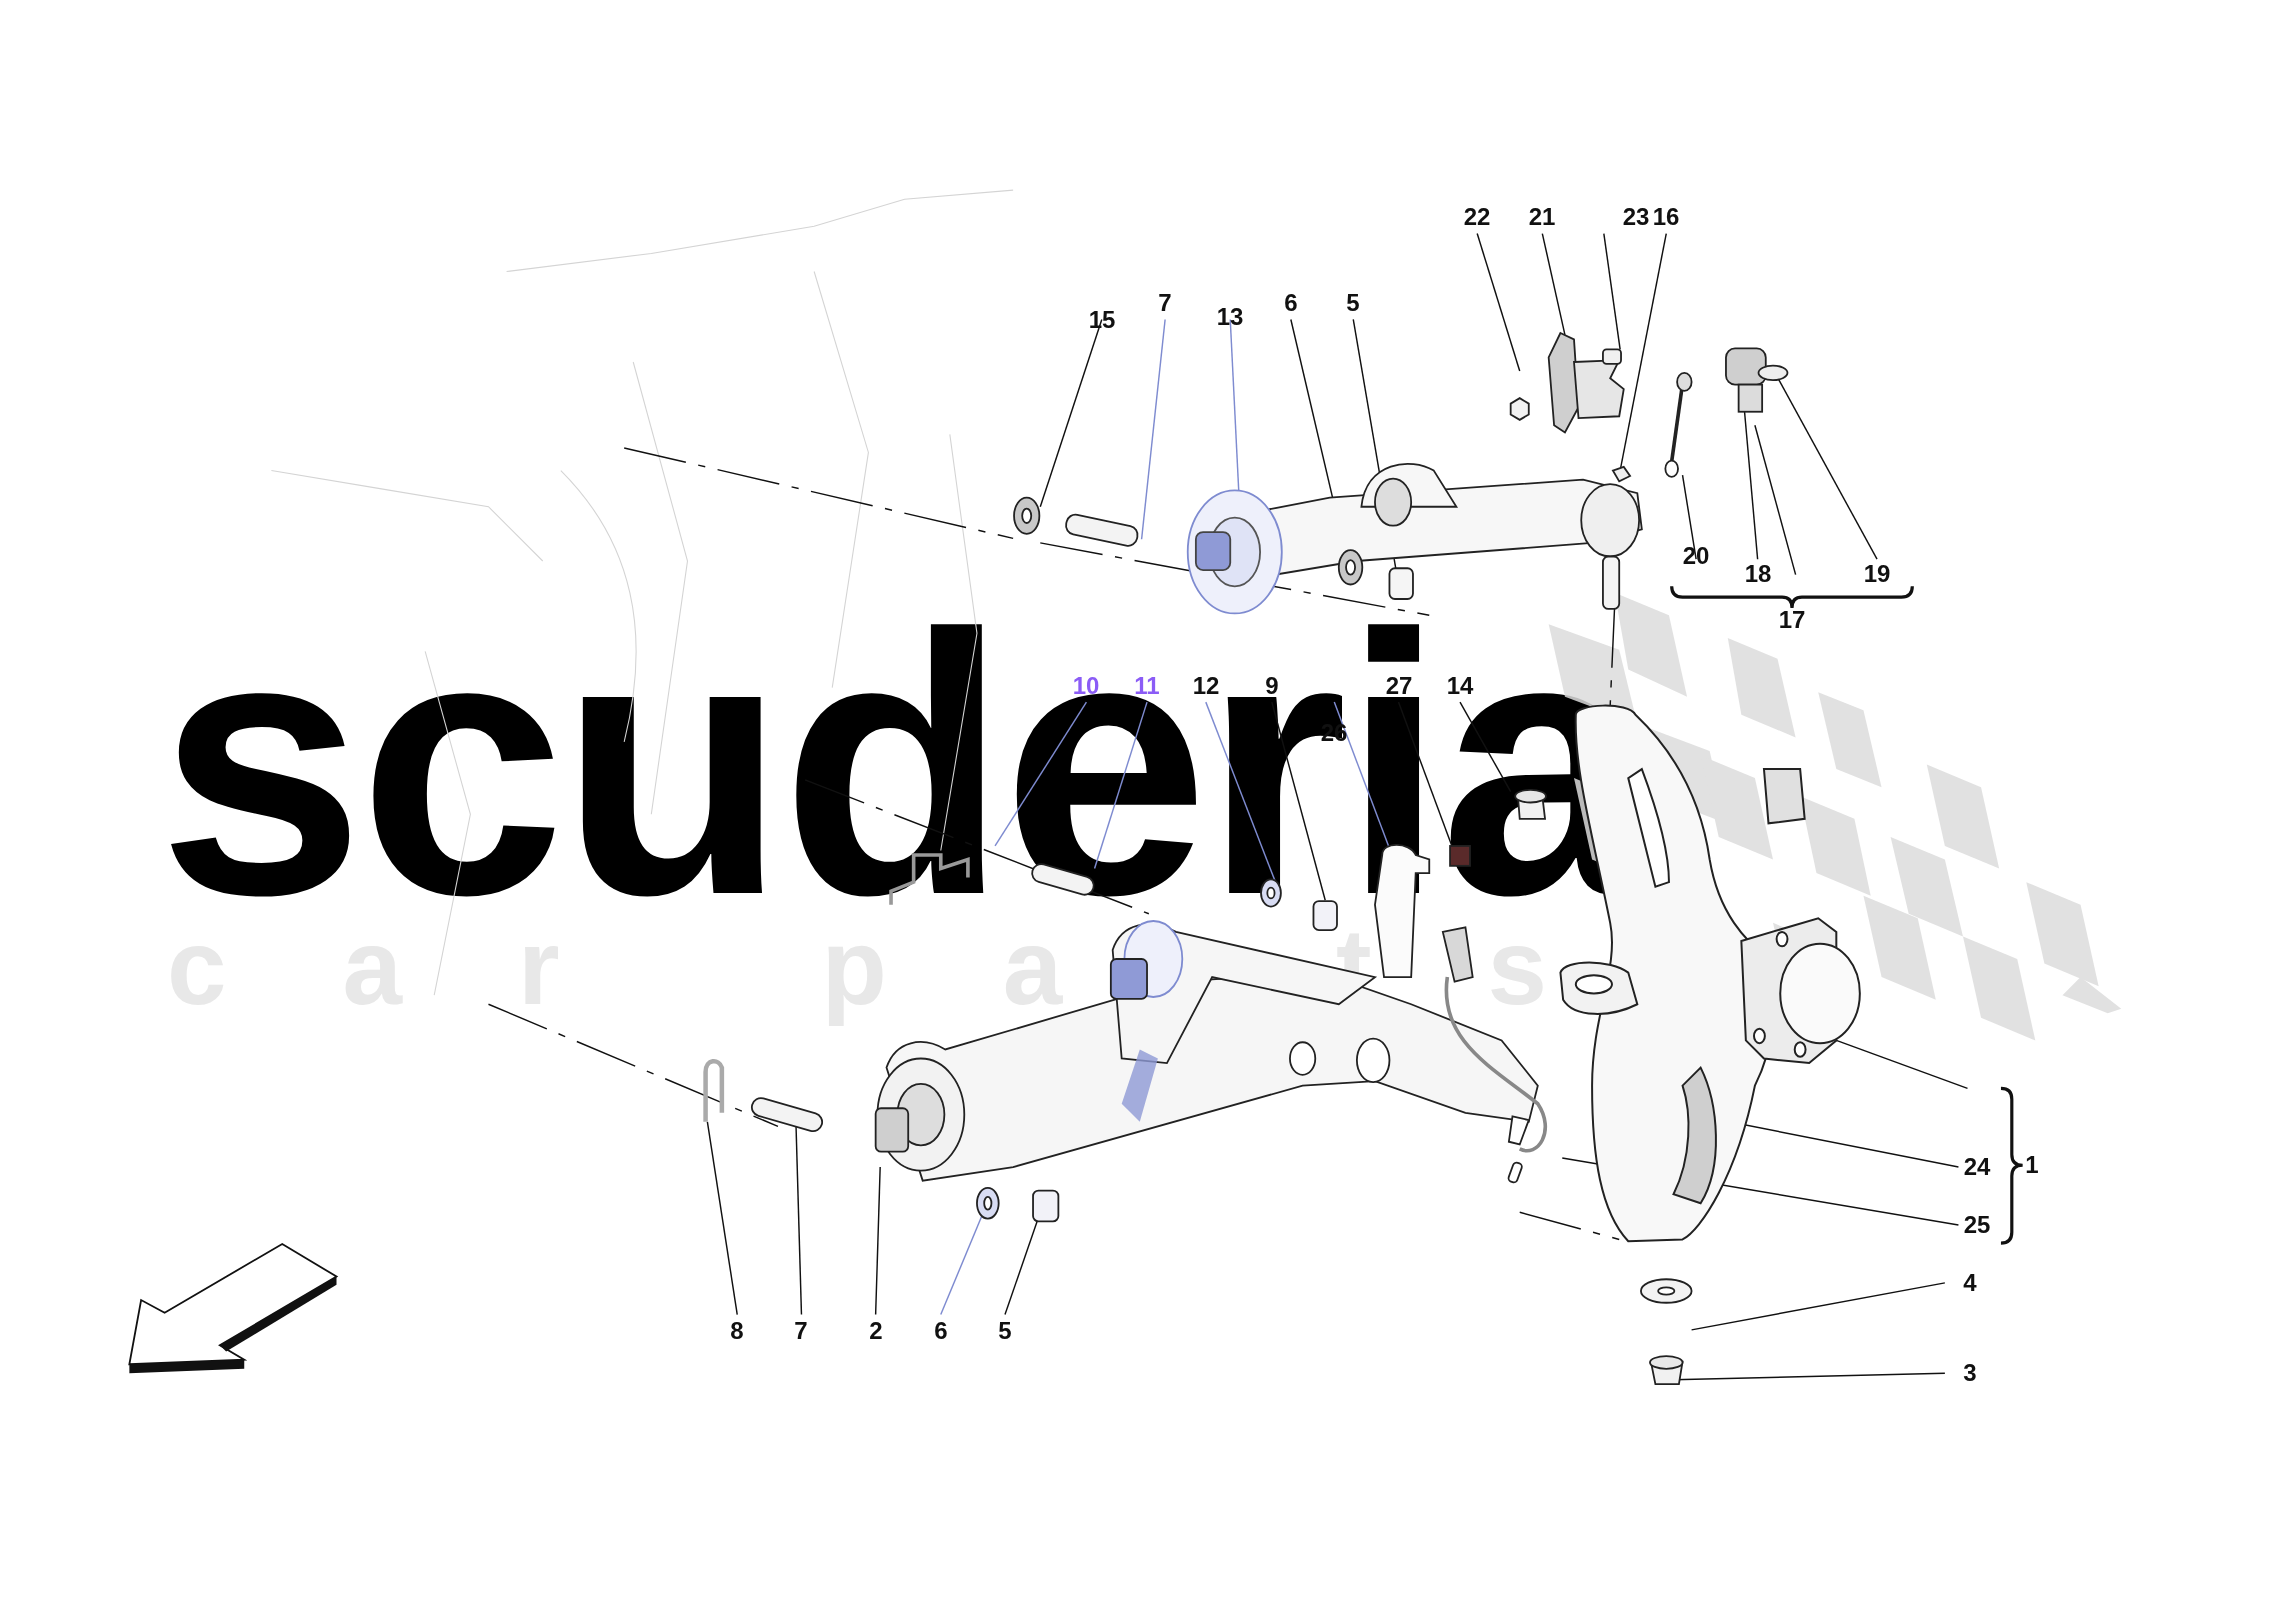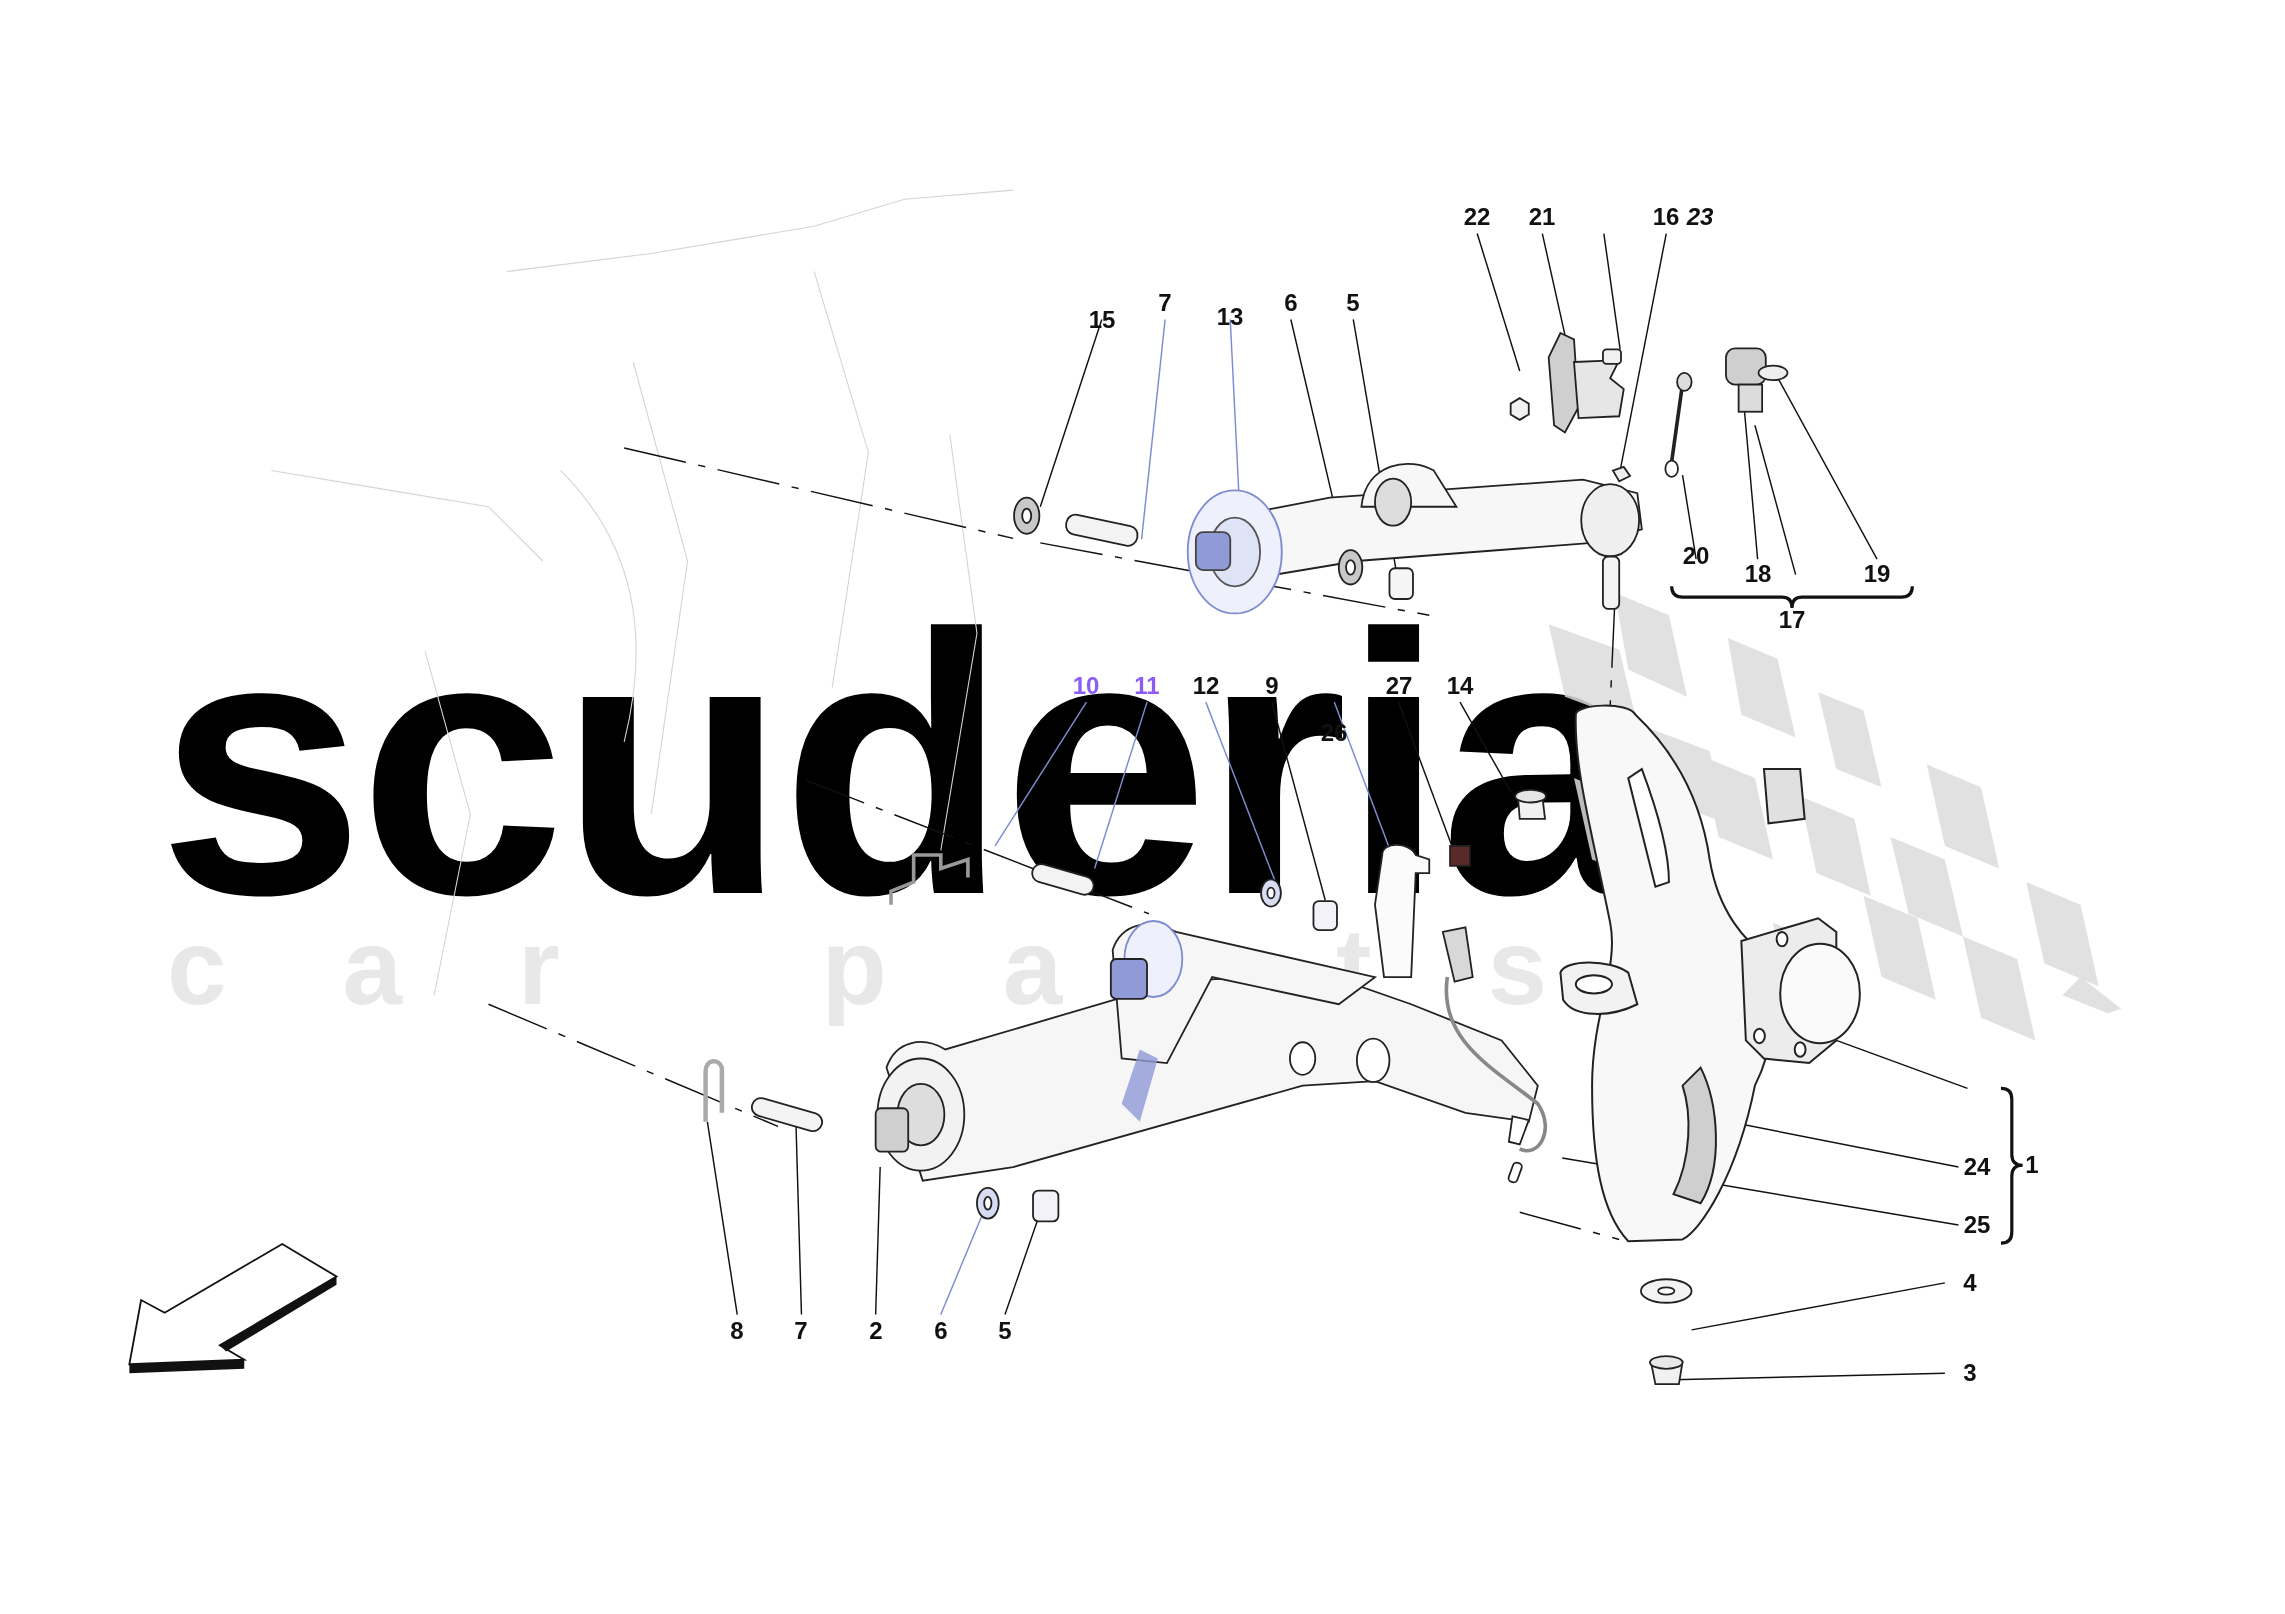--- a/index.html
+++ b/index.html
@@ -188,21 +188,21 @@
     <g>
       <polygon points="143,1508 156,1437 182,1451 312,1375 372,1411 243,1487 270,1503" fill="#fff" stroke="#111" stroke-width="2"></polygon>
       <polygon points="372,1411 372,1420 250,1494 243,1487" fill="#111"></polygon>
       <polygon points="143,1508 270,1503 270,1513 143,1518" fill="#111"></polygon>
     </g>
   </svg>
 
   <div id="labels">
       <div class="label" style="left: 1477px; top: 217px;">22</div>
       <div class="label" style="left: 1542px; top: 217px;">21</div>
-      <div class="label" style="left: 1700px; top: 217px; font-style: italic;">23</div>
+      <div class="label" style="left: 1636px; top: 217px;">23</div>
       <div class="label" style="left: 1666px; top: 217px;">16</div>
       <div class="label" style="left: 1102px; top: 320px;">15</div>
       <div class="label" style="left: 1165px; top: 303px;">7</div>
       <div class="label" style="left: 1230px; top: 303px; margin-top: 14px;">13</div>
       <div class="label" style="left: 1291px; top: 303px;">6</div>
       <div class="label" style="left: 1353px; top: 303px;">5</div>
       <div class="label" style="left: 1696px; top: 556px;">20</div>
       <div class="label" style="left: 1758px; top: 574px;">18</div>
       <div class="label" style="left: 1877px; top: 574px;">19</div>
       <div class="label" style="left: 1792px; top: 620px;">17</div>

